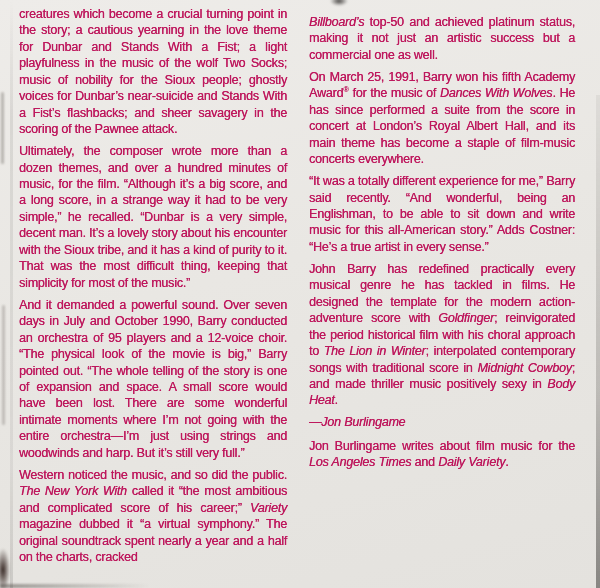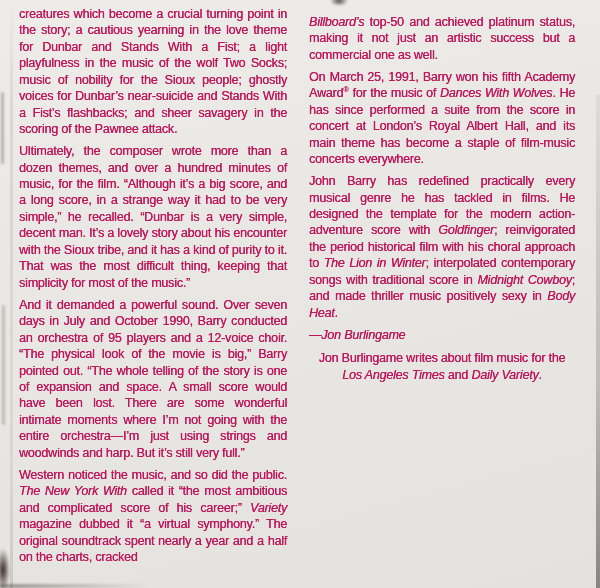--- a/index.html
+++ b/index.html
@@ -13,21 +13,21 @@
     position:absolute; top:6px;
     color:#be185d;
     font-size:12.5px; line-height:16.45px; letter-spacing:-0.2px;
     text-shadow: 0.25px 0 0 currentColor; 
   }
   .col-left  { left:19px;  width:268px; }
   .col-right { left:309px; width:266px;margin-top:8px; }
   .col p { margin:0 0 5.5px 0; text-align:justify; }
   .col p:last-child { margin-bottom:0; }
   .col p.byline { margin-top:1px; margin-bottom:6px; }
-  .col p.bio    { text-align:center; margin-top:7px; }
+  .col p.bio    { margin-top:7px; }
   .col i { font-style:italic; }
   .col sup { font-size:7.5px; line-height:0; vertical-align:super; letter-spacing:0; }
 
   
   .artifact { position:absolute; pointer-events:none; }
   .smudge-top {
     left:330px; top:-4px; width:18px; height:10px; filter:blur(1px);
     background: radial-gradient(closest-side, rgba(45,42,40,0.85), rgba(45,42,40,0));
   }
   .blob-bottom-left {
@@ -61,20 +61,21 @@
 <div class="page">
   <div class="col col-left">
       <p><span>creatures which become a crucial turning point in the story; a cautious yearning in the love theme for Dunbar and Stands With a Fist; a light playfulness in the music of the wolf Two Socks; music of nobility for the Sioux people; ghostly voices for Dunbar’s near-suicide and Stands With a Fist’s flashbacks; and sheer savagery in the scoring of the Pawnee attack.</span></p>
       <p><span>Ultimately, the composer wrote more than a dozen themes, and over a hundred minutes of music, for the film. “Although it’s a big score, and a long score, in a strange way it had to be very simple,” he recalled. “Dunbar is a very simple, decent man. It’s a lovely story about his encounter with the Sioux tribe, and it has a kind of purity to it. That was the most difficult thing, keeping that simplicity for most of the music.”</span></p>
       <p><span>And it demanded a powerful sound. Over seven days in July and October 1990, Barry conducted an orchestra of 95 players and a 12-voice choir. “The physical look of the movie is big,” Barry pointed out. “The whole telling of the story is one of expansion and space. A small score would have been lost. There are some wonderful intimate moments where I’m not going with the entire orchestra—I’m just using strings and woodwinds and harp. But it’s still very full.”</span></p>
       <p><span>Western noticed the music, and so did the public. </span><i>The New York With</i><span> called it “the most ambitious and complicated score of his career;” </span><i>Variety</i><span> magazine dubbed it “a virtual symphony.” The original soundtrack spent nearly a year and a half on the charts, cracked</span></p>
     </div>
   <div class="col col-right">
       <p><i>Billboard’s</i><span> top-50 and achieved platinum status, making it not just an artistic success but a commercial one as well.</span></p>
       <p><span>On March 25, 1991, Barry won his fifth Academy Award</span><sup>®</sup><span> for the music of </span><i>Dances With Wolves</i><span>. He has since performed a suite from the score in concert at London’s Royal Albert Hall, and its main theme has become a staple of film-music concerts everywhere.</span></p>
+      <p><span>“It was a totally different experience for me,” Barry said recently. “And wonderful, being an Englishman, to be able to sit down and write music for this all-American story.” Adds Costner: “He’s a true artist in every sense.”</span></p>
       <p><span>John Barry has redefined practically every musical genre he has tackled in films. He designed the template for the modern action-adventure score with </span><i>Goldfinger</i><span>; reinvigorated the period historical film with his choral approach to </span><i>The Lion in Winter</i><span>; interpolated contemporary songs with traditional score in </span><i>Midnight Cowboy</i><span>; and made thriller music positively sexy in </span><i>Body Heat</i><span>.</span></p>
       <p class="byline"><i>—Jon Burlingame</i></p>
       <p class="bio"><span>Jon Burlingame writes about film music for the </span><i>Los Angeles Times</i><span> and </span><i>Daily Variety</i><span>.</span></p>
     </div>
 
   <div class="artifact smudge-top"></div>
   <div class="artifact blob-bottom-left"></div>
   <div class="artifact streak-left-a"></div>
   <div class="artifact streak-left-b"></div>
   <div class="artifact streak-left-c"></div>

